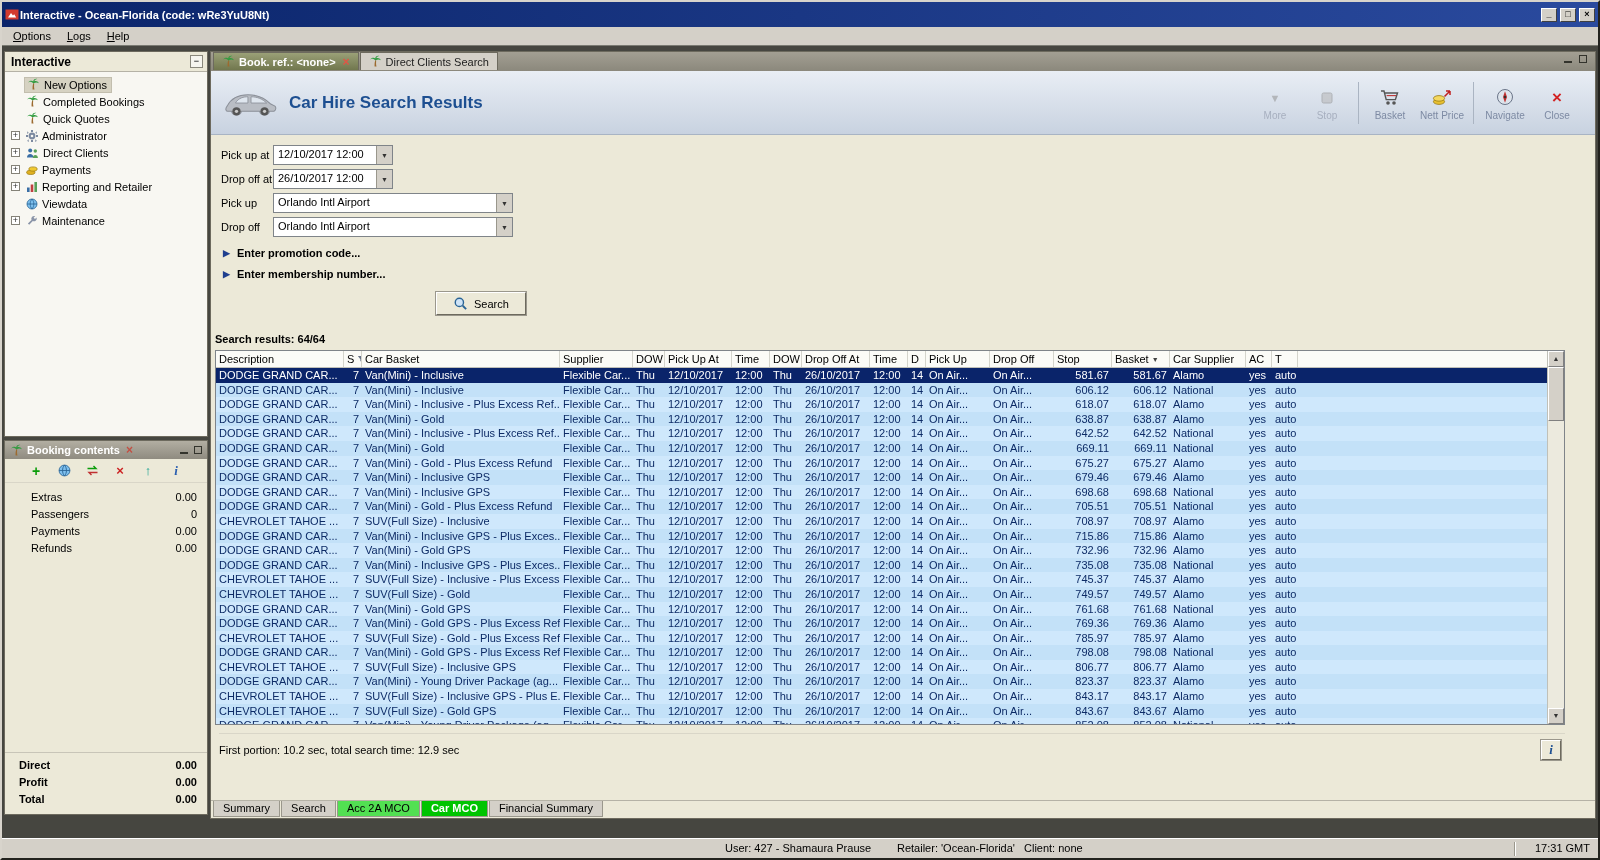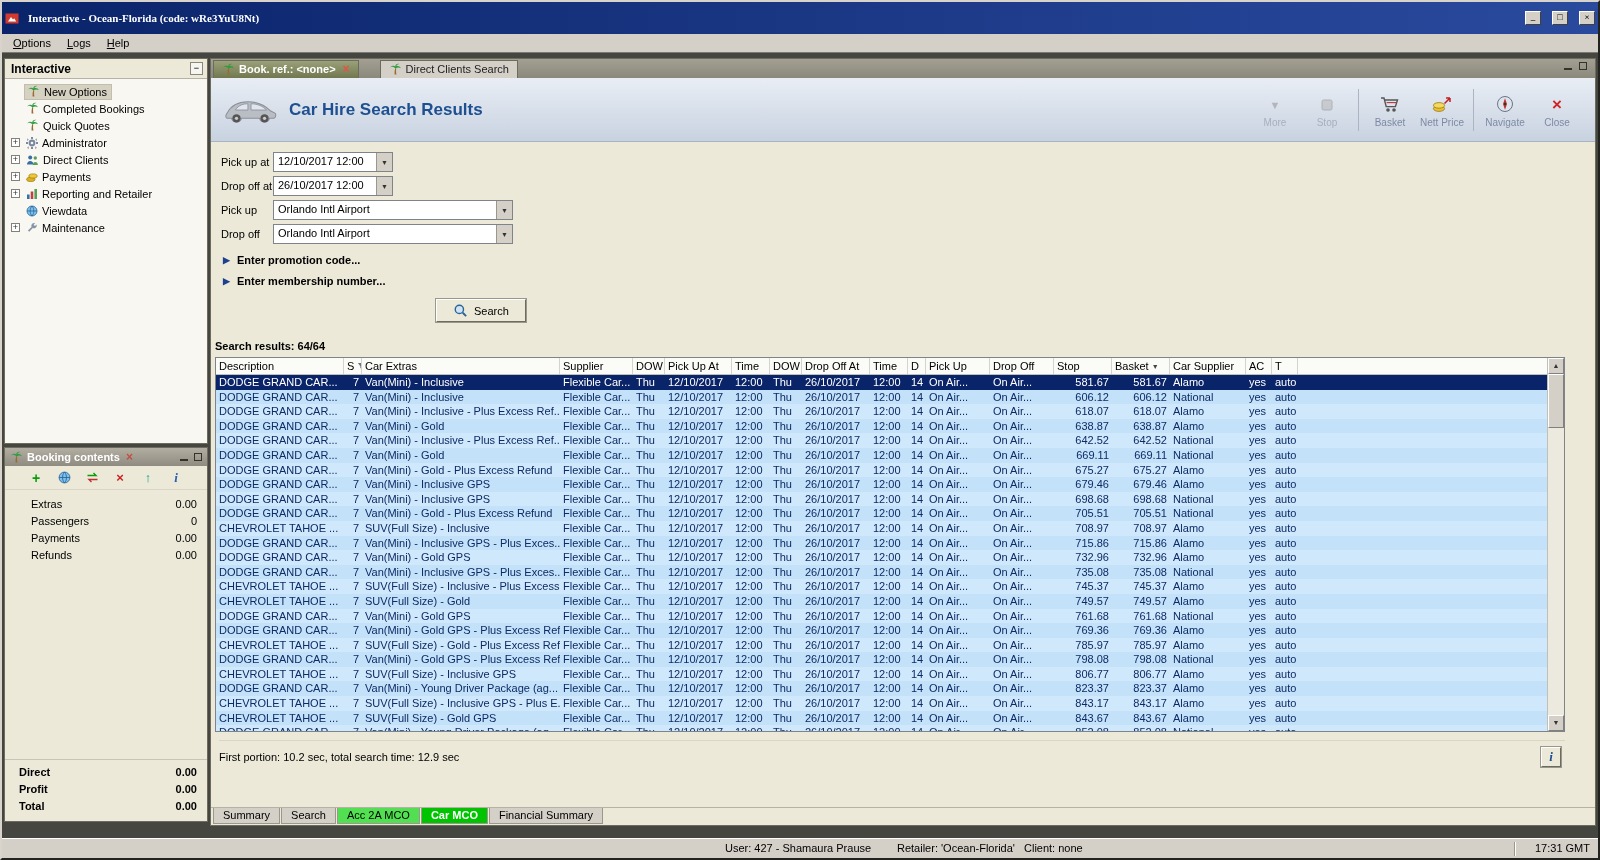--- a/index.html
+++ b/index.html
@@ -3,22 +3,22 @@
 <meta charset="utf-8">
 <style>
   * { margin:0; padding:0; box-sizing:border-box; }
   html,body { width:1600px; height:860px; overflow:hidden; }
   body { font-family:"Liberation Sans",sans-serif; font-size:11px; color:#000; background:#464640; }
 
   .window { position:absolute; inset:0; display:flex; flex-direction:column;
             border:2px solid; border-color:#d8d4cc #22221e #22221e #d8d4cc; background:#464640; }
 
   
-  .titlebar { height:32px; background:linear-gradient(90deg,#0a246a,#2a4a9e); color:#fff;
-              display:flex; align-items:center; gap:9px; padding:0 3px; flex:0 0 auto;font-family:Liberation Serif, serif; }
+  .titlebar { height:25px; background:linear-gradient(90deg,#0a246a,#2a4a9e); color:#fff;
+              display:flex; align-items:center; gap:1px; padding:0 3px; flex:0 0 auto; }
   .app-icon { width:14px; height:13px; display:inline-flex; }
   .titlebar-title { font-weight:bold; flex:1; white-space:nowrap; overflow:hidden; }
   .tb-btn { width:16px; height:14px; background:#d4d0c8; border:1px solid; border-color:#fff #404040 #404040 #fff;
             font-size:9px; line-height:11px; text-align:center; color:#000; margin-left:2px; font-weight:bold; }
 
   
   .menubar { height:19px; background:#d4d0c8; display:flex; align-items:center; padding-left:3px;
              border-bottom:1px solid #7a7a72; flex:0 0 auto; }
   .menu-item { display:inline-block; padding:2px 8px; }
   .menu-item::first-letter { text-decoration:underline; }
@@ -65,21 +65,21 @@
   .kv-label { flex:1; }
   .bk-spacer { flex:1; }
   .bk-totals { border-top:1px solid #c8c5b8; padding:4px 0 6px 0; }
   .bk-totals .kv-row { padding-left:14px; font-weight:bold; }
 
   
   .main { position:absolute; left:208px; top:5px; width:1386px; height:768px; border:1px solid #6d6a5e;
           background:#ece9d8; display:flex; flex-direction:column; }
   .tabstrip { height:19px; background:linear-gradient(#a39f93,#8b887c); display:flex; align-items:flex-end;
               padding-left:2px; position:relative; flex:0 0 auto; }
-  #tabstrip-tabs { display:flex; align-items:center; height:100%;gap:20px; }
+  #tabstrip-tabs { display:flex; align-items:flex-start; height:100%; }
   .wtab { display:flex; align-items:center; gap:4px; padding:0 8px; height:18px; margin-right:1px;
           border:1px solid #6d6a5e; border-bottom:none; background:#d4d0c8; color:#222; white-space:nowrap; }
   .wtab.active { background:linear-gradient(#9aa077,#71774e); color:#fff; font-weight:bold; }
   .wtab-close { color:#e05545; font-weight:bold; font-size:12px; margin-left:3px; }
   .mdi-controls { position:absolute; right:8px; top:3px; display:flex; gap:7px; align-items:flex-start; }
 
   .content { flex:1; position:relative; background:#ece9d8; overflow:hidden; }
 
   .headerband { height:64px; background:linear-gradient(#e9eef5,#c8d2e0); border-bottom:1px solid #a8b4c4;
                 display:flex; align-items:center; padding:0 12px; }
@@ -526,21 +526,21 @@
                 </span>
                 <span class="gh-cell" style="width: 18px;">
                   <span>S</span>
                   <span class="icn">
                     <svg width="9" height="9" viewBox="0 0 10 10">
                       <path d="M1 1h8L6.3 4.6v4L3.7 6.8V4.6Z" fill="#6a7488"></path>
                     </svg>
                   </span>
                 </span>
                 <span class="gh-cell" style="width: 198px;">
-                  <span>Car Extras</span>
+                  <span>Car Basket</span>
                 </span>
                 <span class="gh-cell" style="width: 73px;">
                   <span>Supplier</span>
                 </span>
                 <span class="gh-cell" style="width: 32px;">
                   <span>DOW</span>
                 </span>
                 <span class="gh-cell" style="width: 67px;">
                   <span>Pick Up At</span>
                 </span>

